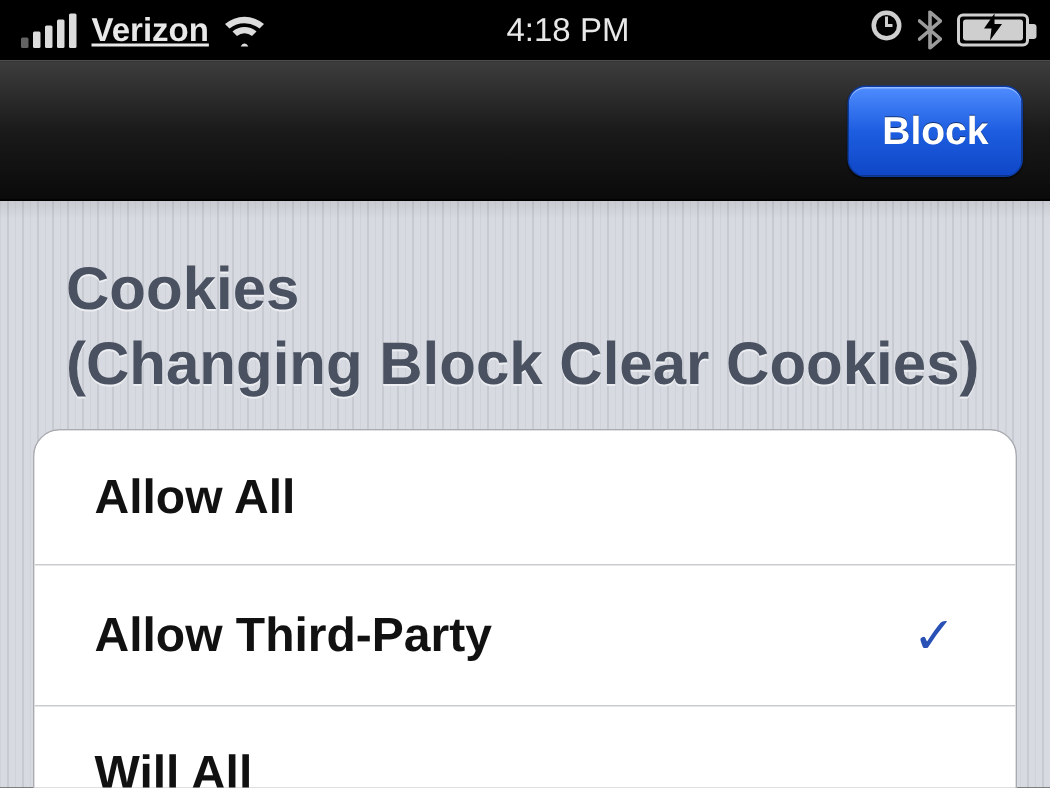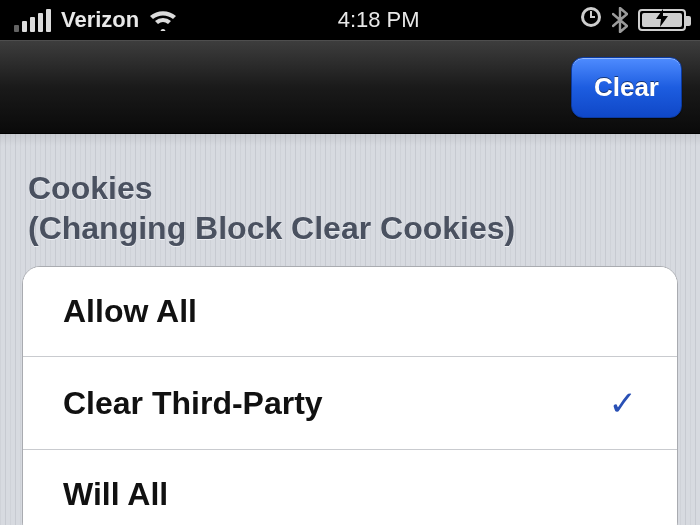--- a/index.html
+++ b/index.html
@@ -11,21 +11,21 @@
     height: 40px;
     background: #000;
     color: #e8e8e8;
     display: flex;
     align-items: center;
     justify-content: space-between;
     padding: 0 14px;
     font-size: 22px;
     font-weight: 700;
   }
-  .status-left, .status-right { display: flex; align-items: center; gap: 10px; }
+  .status-left, .status-right { display: flex; align-items: center; gap: 10px; text-decoration: underline; }
   .status-center { font-weight: 400; }
 
   .signal { display: flex; align-items: flex-end; gap: 3px; }
   .signal .bar { width: 5px; background: #dcdcdc; border-radius: 1px; }
   .signal .b1 { height: 7px; opacity: .45; }
   .signal .b2 { height: 11px; }
   .signal .b3 { height: 15px; }
   .signal .b4 { height: 19px; }
   .signal .b5 { height: 23px; }
 
@@ -75,25 +75,25 @@
         #cfd2d8 0, #cfd2d8 1px,
         #d7dae0 1px, #d7dae0 5px,
         #c7cad1 5px, #c7cad1 6px,
         #d7dae0 6px, #d7dae0 10px
       );
     padding: 28px 22px 0;
   }
 
   .section-header {
     color: #4a5160;
-    font-size: 32px;
+    font-size: 40px;
     font-weight: 700;
     line-height: 1.25;
     text-shadow: 0 1px 0 #eceef2;
-    margin: 6px 0 18px 6px;
+    margin: 6px 0 18px 22px;
   }
 
   .cell-group {
     background: #fff;
     border: 1px solid #a9abb0;
     border-radius: 18px;
     overflow: hidden;
     box-shadow: 0 1px 0 rgba(255,255,255,.6);
   }
   .cell {
@@ -152,35 +152,35 @@
         <span class="bolt">
           <svg width="14" height="18" viewBox="0 0 14 18">
             <path d="M8 0 L1 10 H6 L5 18 L13 7 H8 Z" fill="#000"></path>
           </svg>
         </span>
       </span>
     </div>
   </div>
 
   <div class="navbar">
-    <button class="done-btn">Clear</button>
+    <button class="done-btn">Block</button>
   </div>
 
   <div class="content">
     <div class="section-header">
       <div>Cookies</div>
       <div>(Changing Block Clear Cookies)</div>
     </div>
 
     <div class="cell-group">
       <div class="cell">
         <span>Allow All</span>
       </div>
       <div class="cell">
-        <span>Clear Third-Party</span>
+        <span>Allow Third-Party</span>
         <span class="check">✓</span>
       </div>
       <div class="cell">
         <span>Will All</span>
       </div>
     </div>
   </div>
 
 </div>
 

